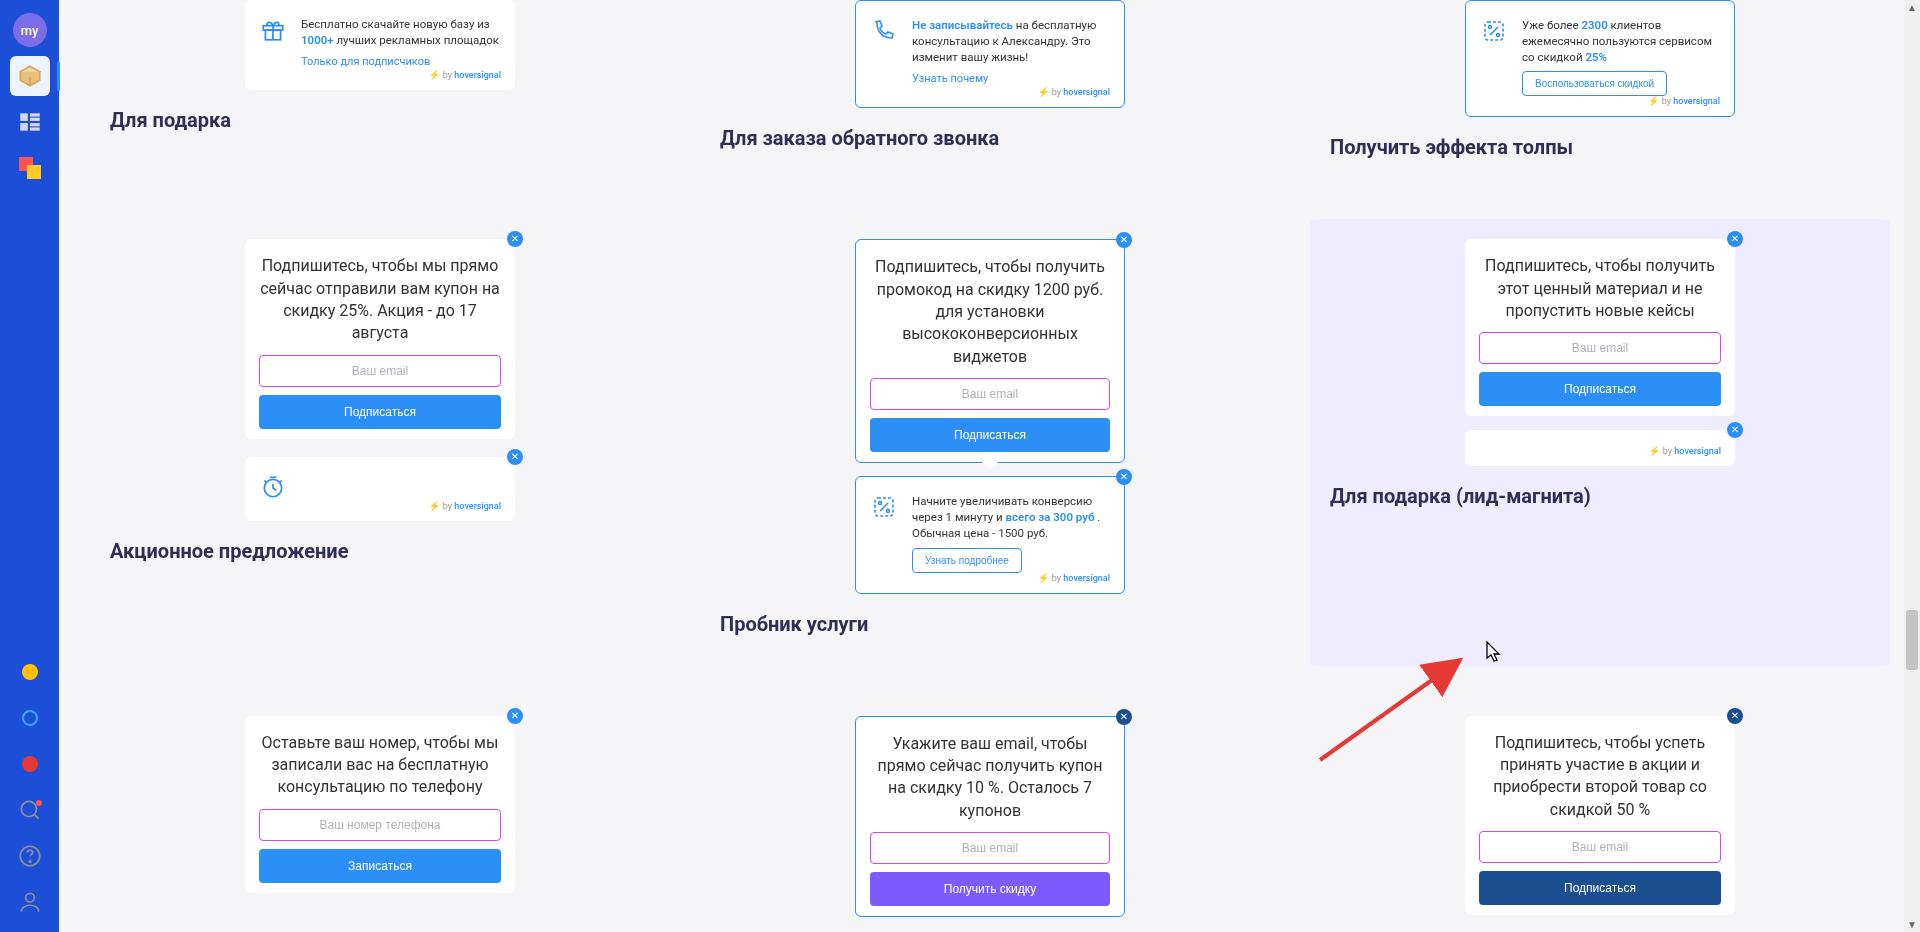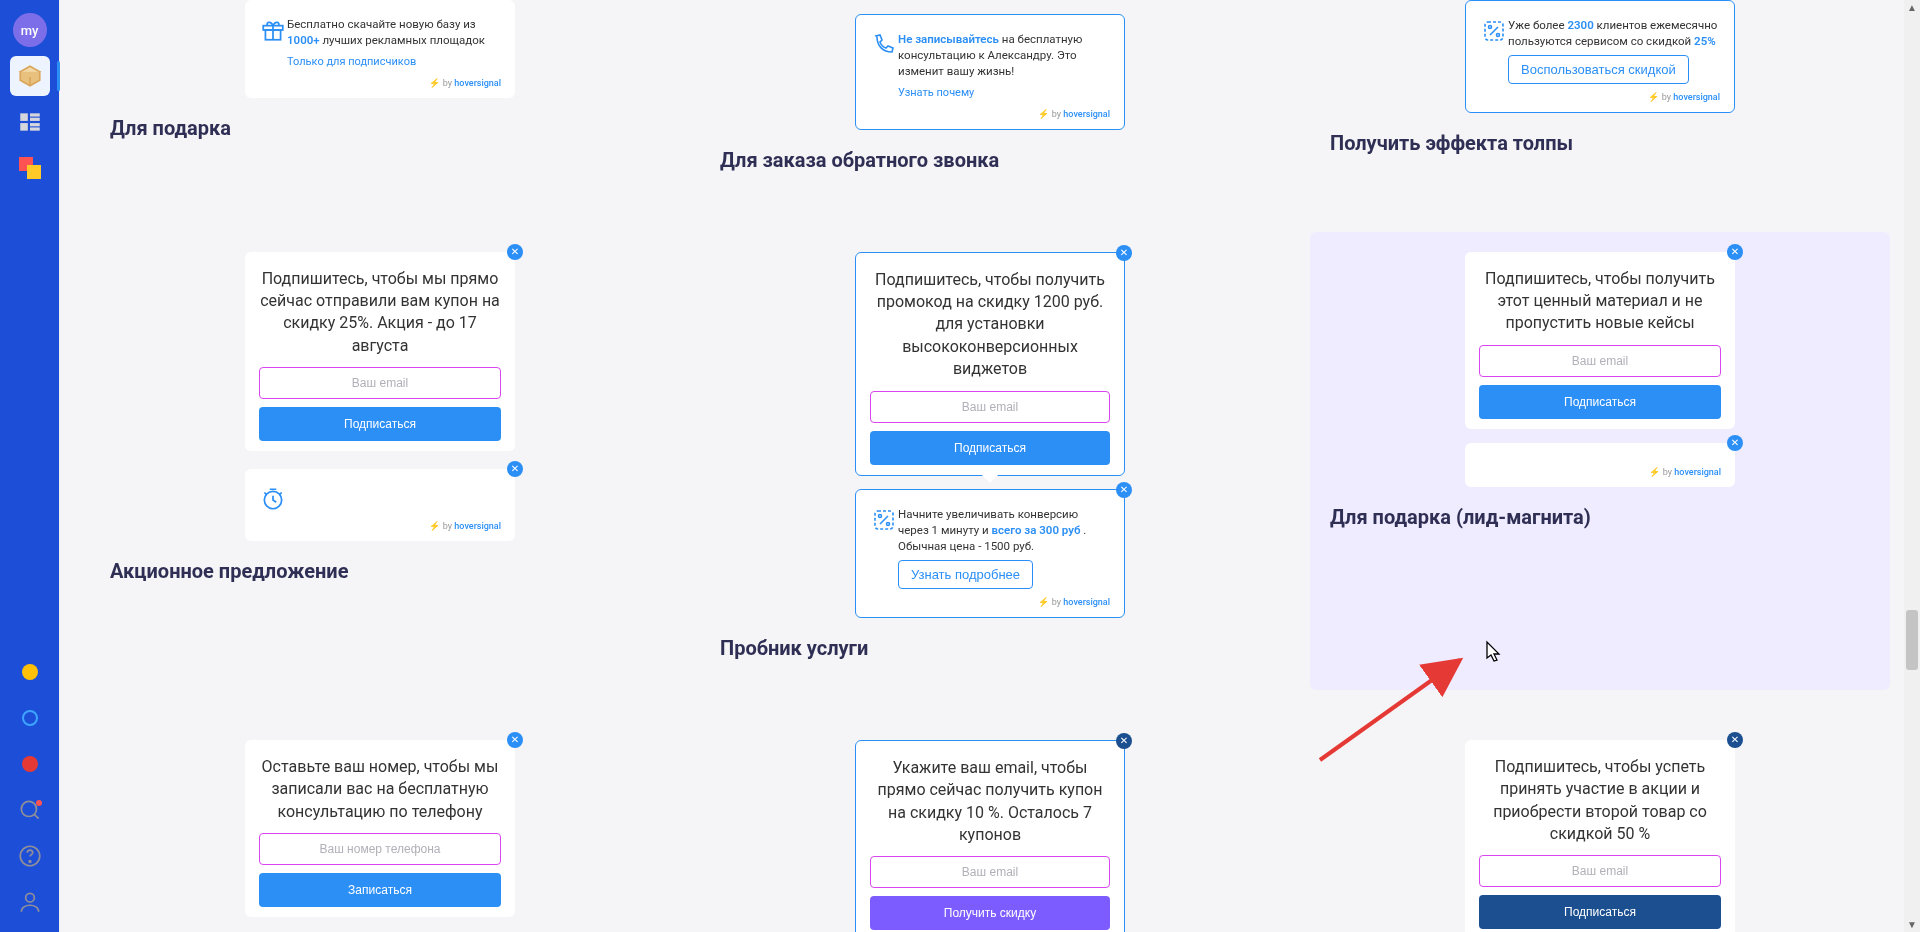--- a/index.html
+++ b/index.html
@@ -29,25 +29,25 @@
   .card { background: #fff; border-radius: 6px; width: 270px; padding: 16px 14px 10px 14px; position: relative; margin-top: 10px; }
   .card.outline { border: 1px solid #2b8ff6; }
   .close-dot { position:absolute; top:-8px; right:-8px; width:16px; height:16px; border-radius:50%; background:#2b8ff6; color:#fff; font-size:10px; display:flex; align-items:center; justify-content:center; cursor:pointer; line-height:1; }
   .card-text { font-size: 16px; color: #333; text-align:center; line-height: 1.4; margin-bottom: 10px; }
   .card-input { width: 100%; padding: 8px; border: 1px solid #d946ef; border-radius: 4px; font-size: 12px; text-align:center; color:#7f1d1d; margin-bottom: 8px; }
   .card-input::placeholder { color: #b0b0b8; }
   .btn { width: 100%; padding: 10px; border: none; border-radius: 4px; color: #fff; font-size: 12px; font-weight: 500; cursor:pointer; }
   .btn.blue   { background: #2b8ff6; }
   .btn.violet { background: #7c5cff; }
   .btn.dkblue { background: #1b4f8f; }
-  .btn.outline { background:transparent; border:1px solid #2b8ff6; color:#2b8ff6; width:auto; padding:6px 12px; font-size:13px; }
-  .foot { font-size: 9px; color: #999; text-align:right; margin-top: 8px; }
+  .btn.outline { background:transparent; border:1px solid #2b8ff6; color:#2b8ff6; width:auto; padding:6px 12px; font-size:10px; }
+  .foot { font-size: 9px; color: #999; text-align:right; }
   .foot b { color:#2b8ff6; font-weight:500; }
 
-  .mini { display:flex; gap:0; align-items:flex-start; font-size: 11.5px; color:#333; line-height:1.4; }
+  .mini { display:flex; gap:14px; align-items:flex-start; font-size: 11.5px; color:#333; line-height:1.4; }
   .mini-icon { flex-shrink:0; width:28px; height:28px; display:flex; align-items:center; justify-content:center; color:#2b8ff6; }
   .mini .hl { color:#2b8ff6; font-weight:600; }
   .link { color:#2b8ff6; font-size:11px; cursor:pointer; display:inline-block; margin-top:6px;}
 
   .tail { width:0; height:0; border-left:8px solid transparent; border-right:8px solid transparent; border-top:8px solid #fff; margin: -1px auto 6px auto; position:relative; }
   .tail::before{content:"";position:absolute;top:-9px;left:-9px;border-left:9px solid transparent;border-right:9px solid transparent;border-top:9px solid #2b8ff6;z-index:-1;}
 
   .stack { display:flex; flex-direction:column; align-items:center; }
 
   
@@ -151,21 +151,21 @@
               <span class="hl">1000+</span>
               <span>лучших рекламных площадок</span><br>
               <span class="link">Только для подписчиков</span>
             </div>
           </div>
           <div class="foot">⚡ <span>by</span> <b>hoversignal</b></div>
         </div>
         <div class="cell-title">Для подарка</div>
       </div>
 
-      <div class="cell top-row" style="padding-top:14px;">
+      <div class="cell top-row" style="padding-top:0;">
         <div class="card outline">
           <div class="mini">
             <span class="mini-icon">
               <svg viewBox="0 0 24 24" width="24" height="24" fill="none" stroke="#2b8ff6" stroke-width="1.6">
                   <path d="M5 4c0 9 6 15 15 15l1-4-5-2-2 2c-3-1-5-3-6-6l2-2-2-5-4 1z"></path>
                 </svg>
             </span>
             <div>
               <span class="hl">Не записывайтесь</span>
               <span>на бесплатную консультацию к Александру. Это изменит вашу жизнь!</span><br>

